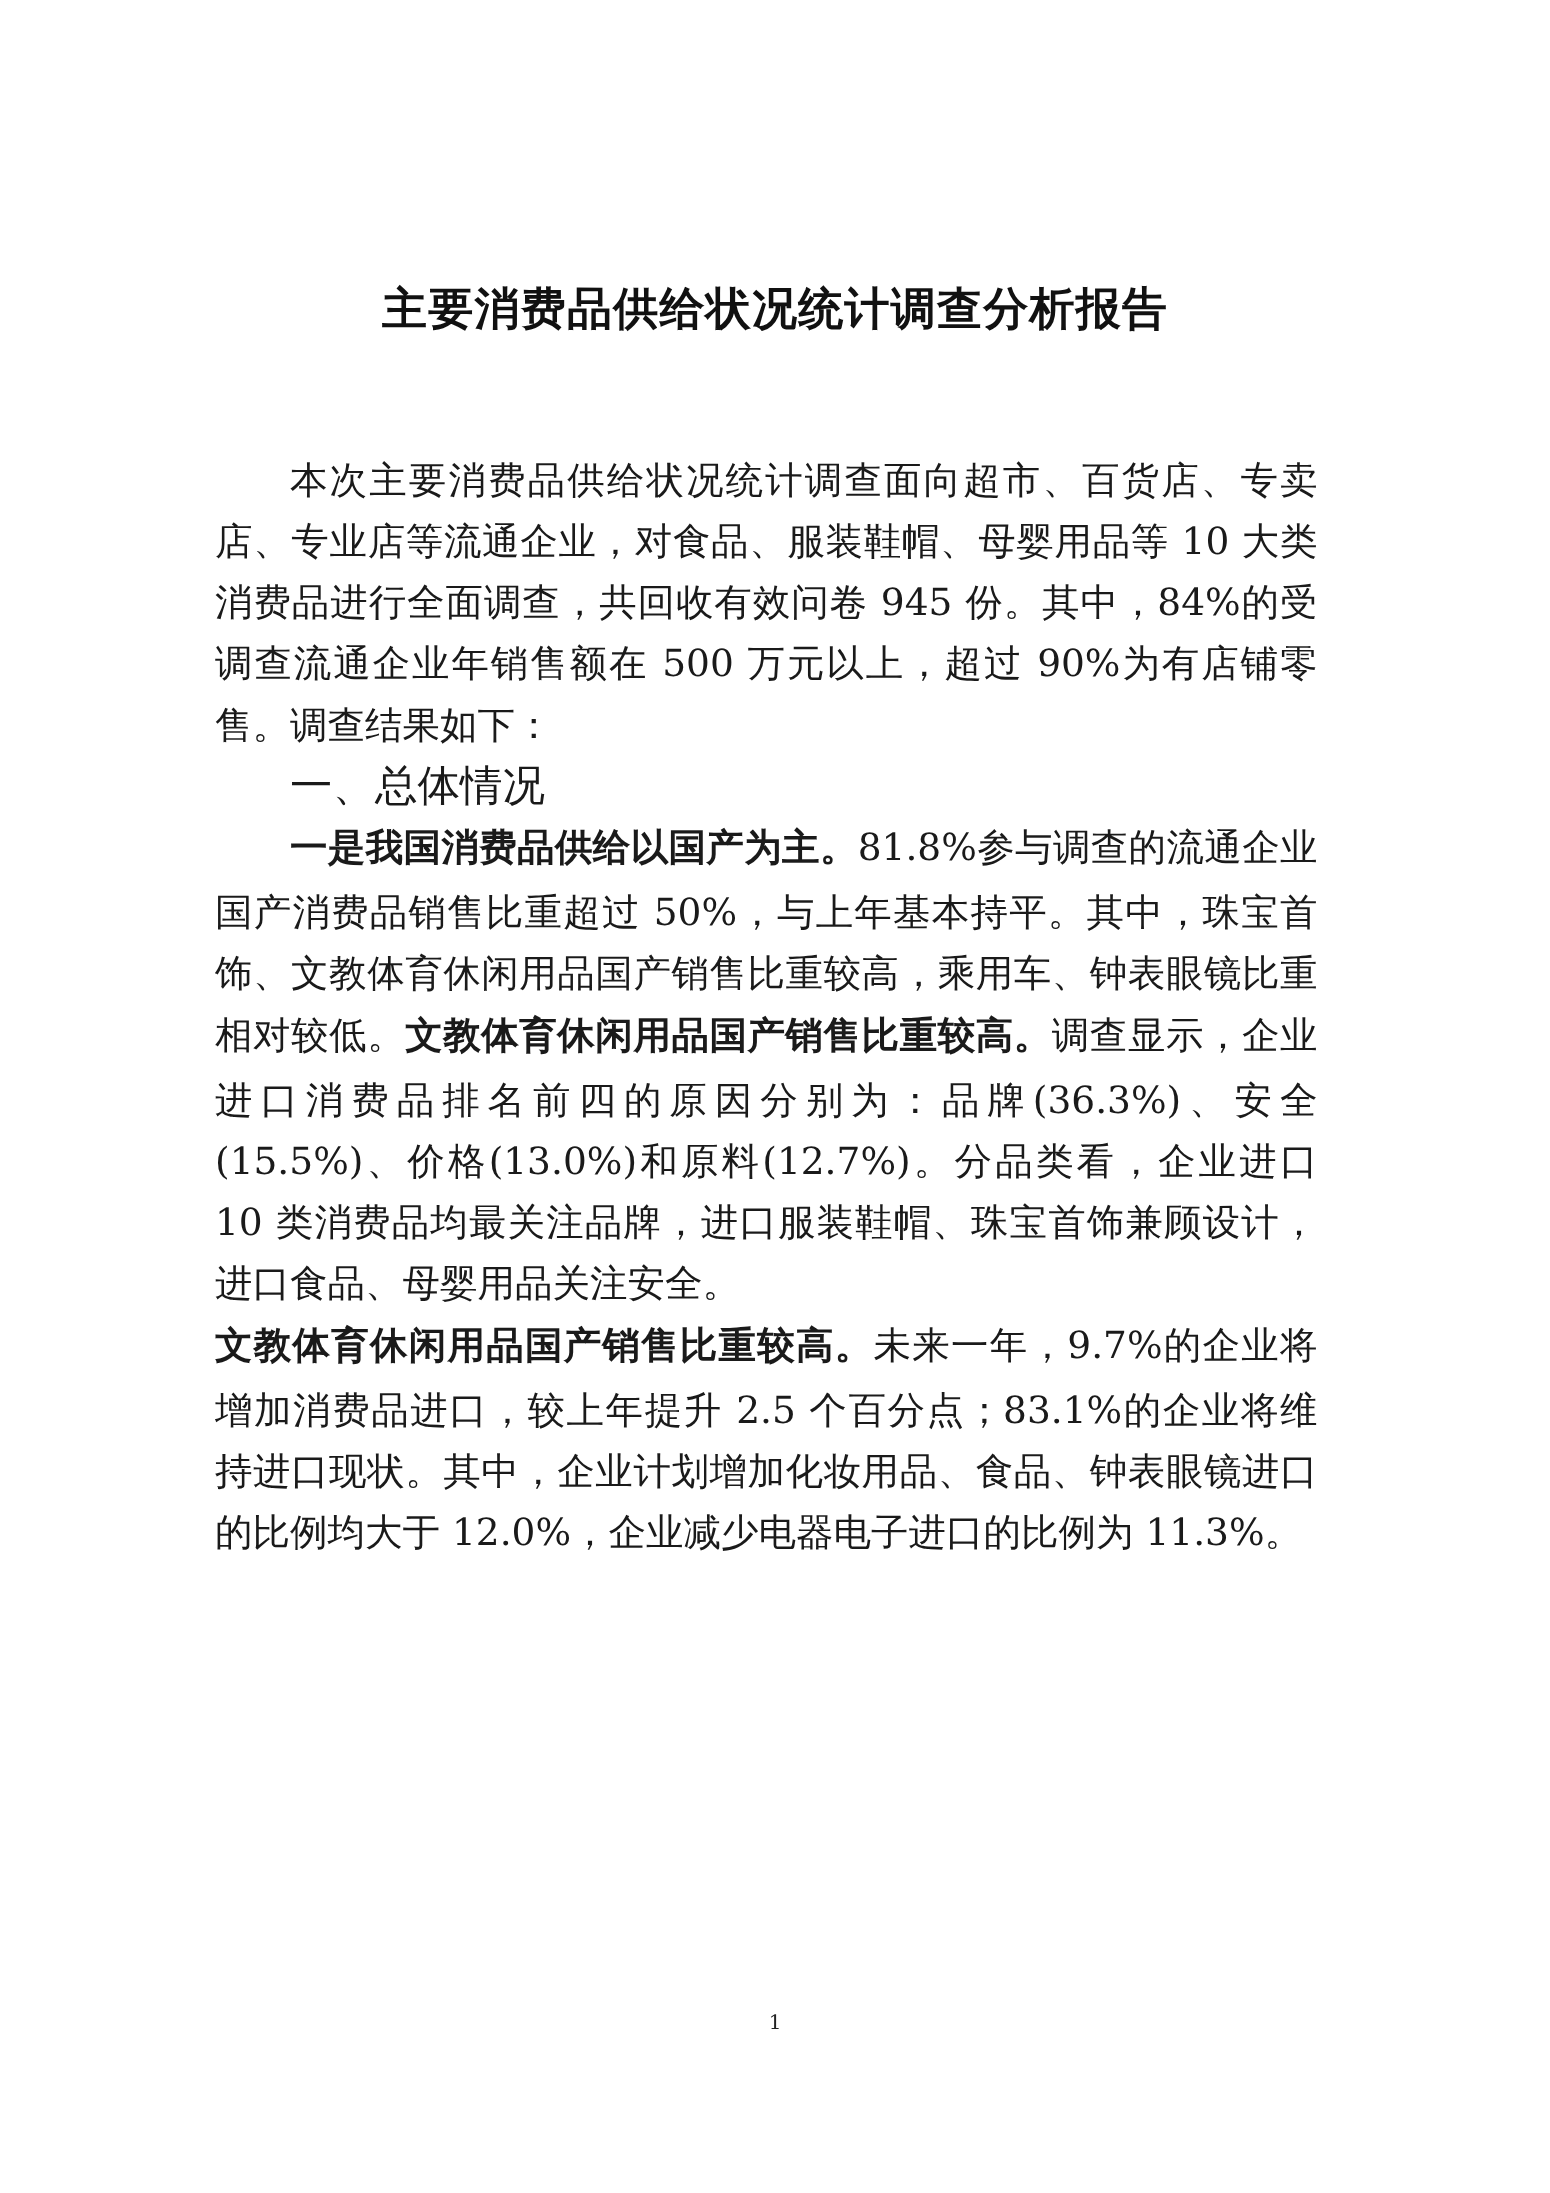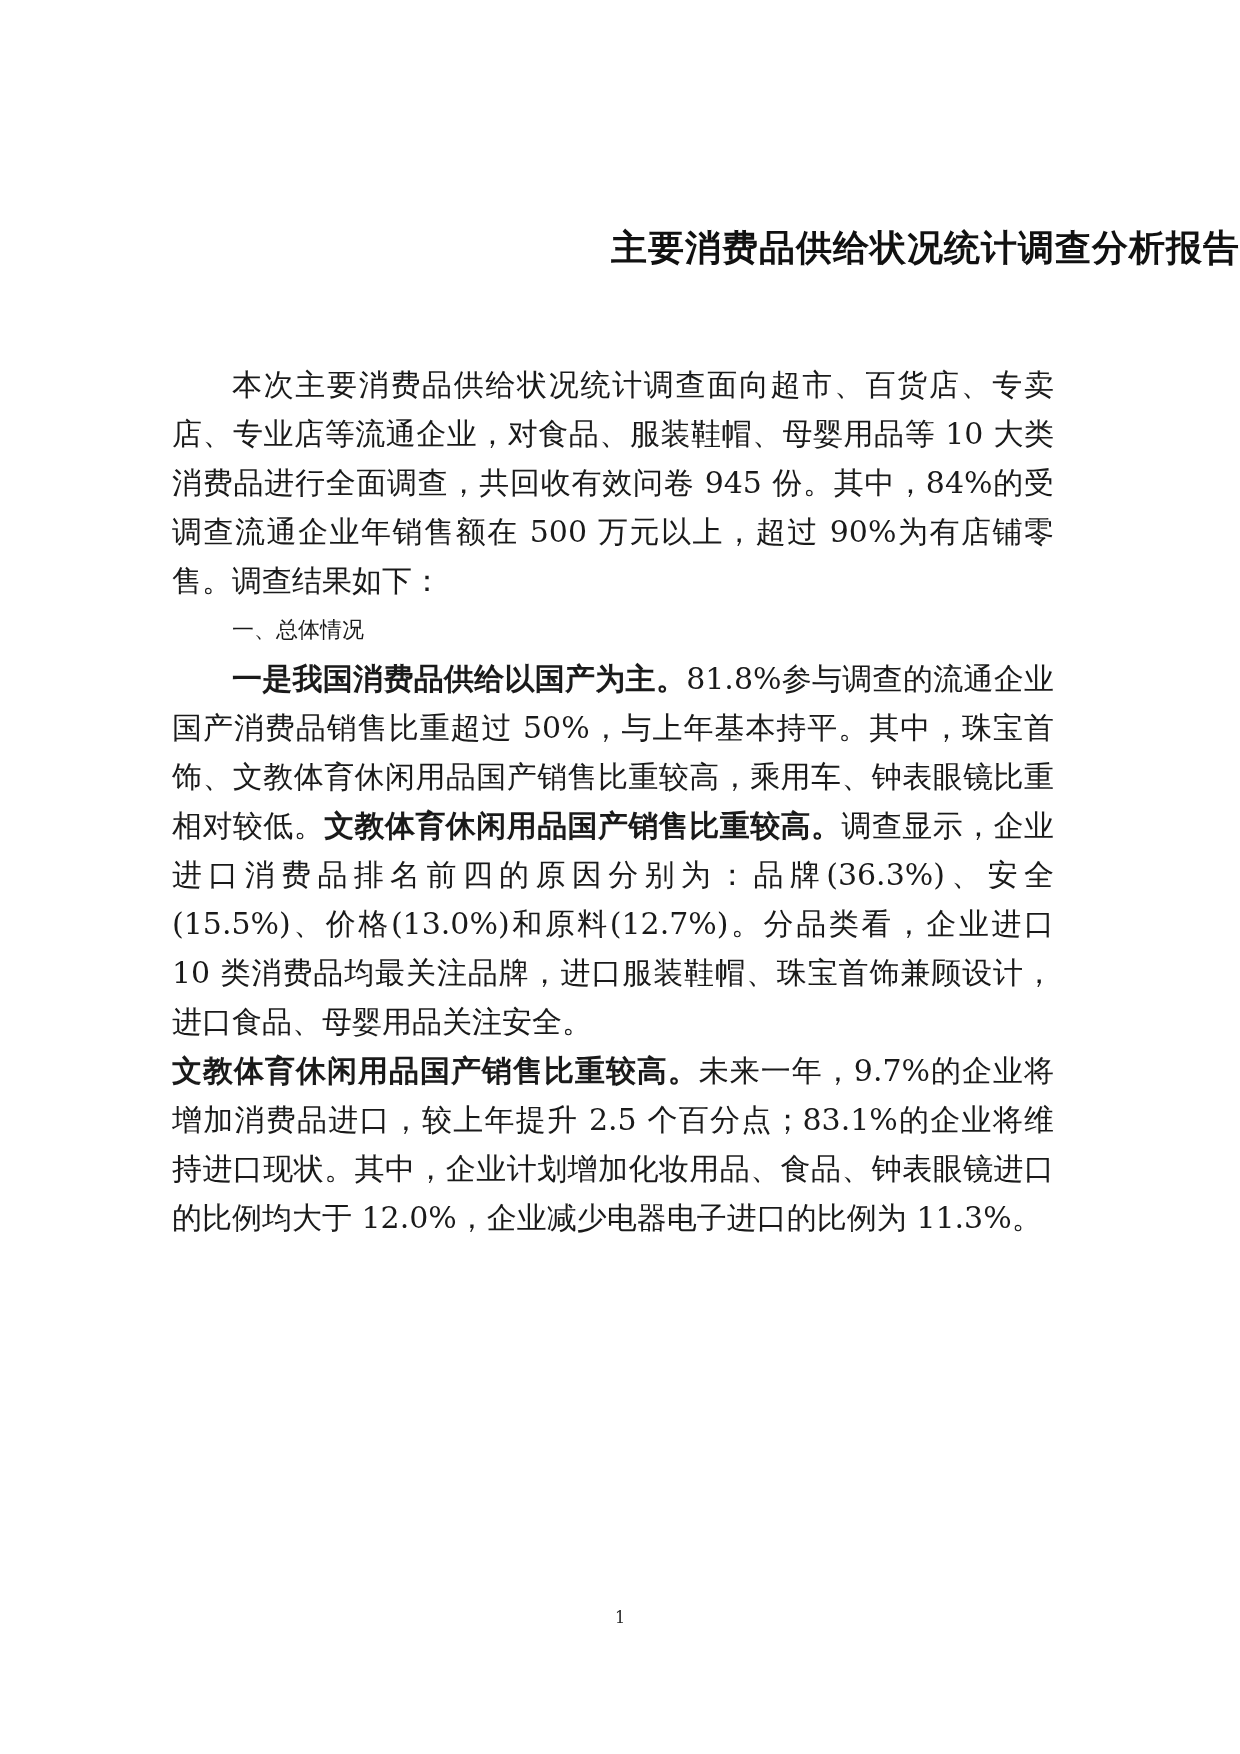--- a/index.html
+++ b/index.html
@@ -1,27 +1,27 @@
 <!DOCTYPE html>
 <html><head>
 <meta charset="utf-8">
 <style>
   html, body { margin: 0; padding: 0; background: #ffffff; }
   body { width: 1240px; height: 1754px; position: relative; overflow: hidden;
          font-family: "DejaVu Serif", "Liberation Serif", serif; color: #1a1a1a; }
   .page { position: absolute; left: 0; top: 0; width: 1240px; height: 1754px; }
-  .title { position: absolute; left: 0; width: 1240px; top: 220px; text-align: right;
+  .title { position: absolute; left: 0; width: 1240px; top: 220px; text-align: center;
            font-family: "DejaVu Sans", "Liberation Sans", sans-serif; font-weight: bold;
            font-size: 36px; letter-spacing: 1px; line-height: 56px; color: #111; }
   .body { position: absolute; left: 172px; top: 360px; width: 882px;
           font-size: 30px; line-height: 49px; text-align: justify; text-justify: inter-character; }
   .body p { margin: 0; text-indent: 60px; }
-  .heading { font-family: Liberation Sans, sans-serif; font-size: 22px;
+  .heading { font-family: Liberation Sans, sans-serif; font-size: 34px;
              text-indent: 60px; }
-  .strong { font-weight: bold; font-family: Liberation Serif, serif; }
+  .strong { font-weight: bold; font-family: Liberation Mono, monospace; }
   .pagenum { position: absolute; left: 0; width: 1240px; top: 1608px; text-align: center;
              font-size: 16px; color: #222; }
 </style>
 </head>
 <body>
 
 <div class="page">
   <div class="title">主要消费品供给状况统计调查分析报告</div>
 
   <div class="body">

